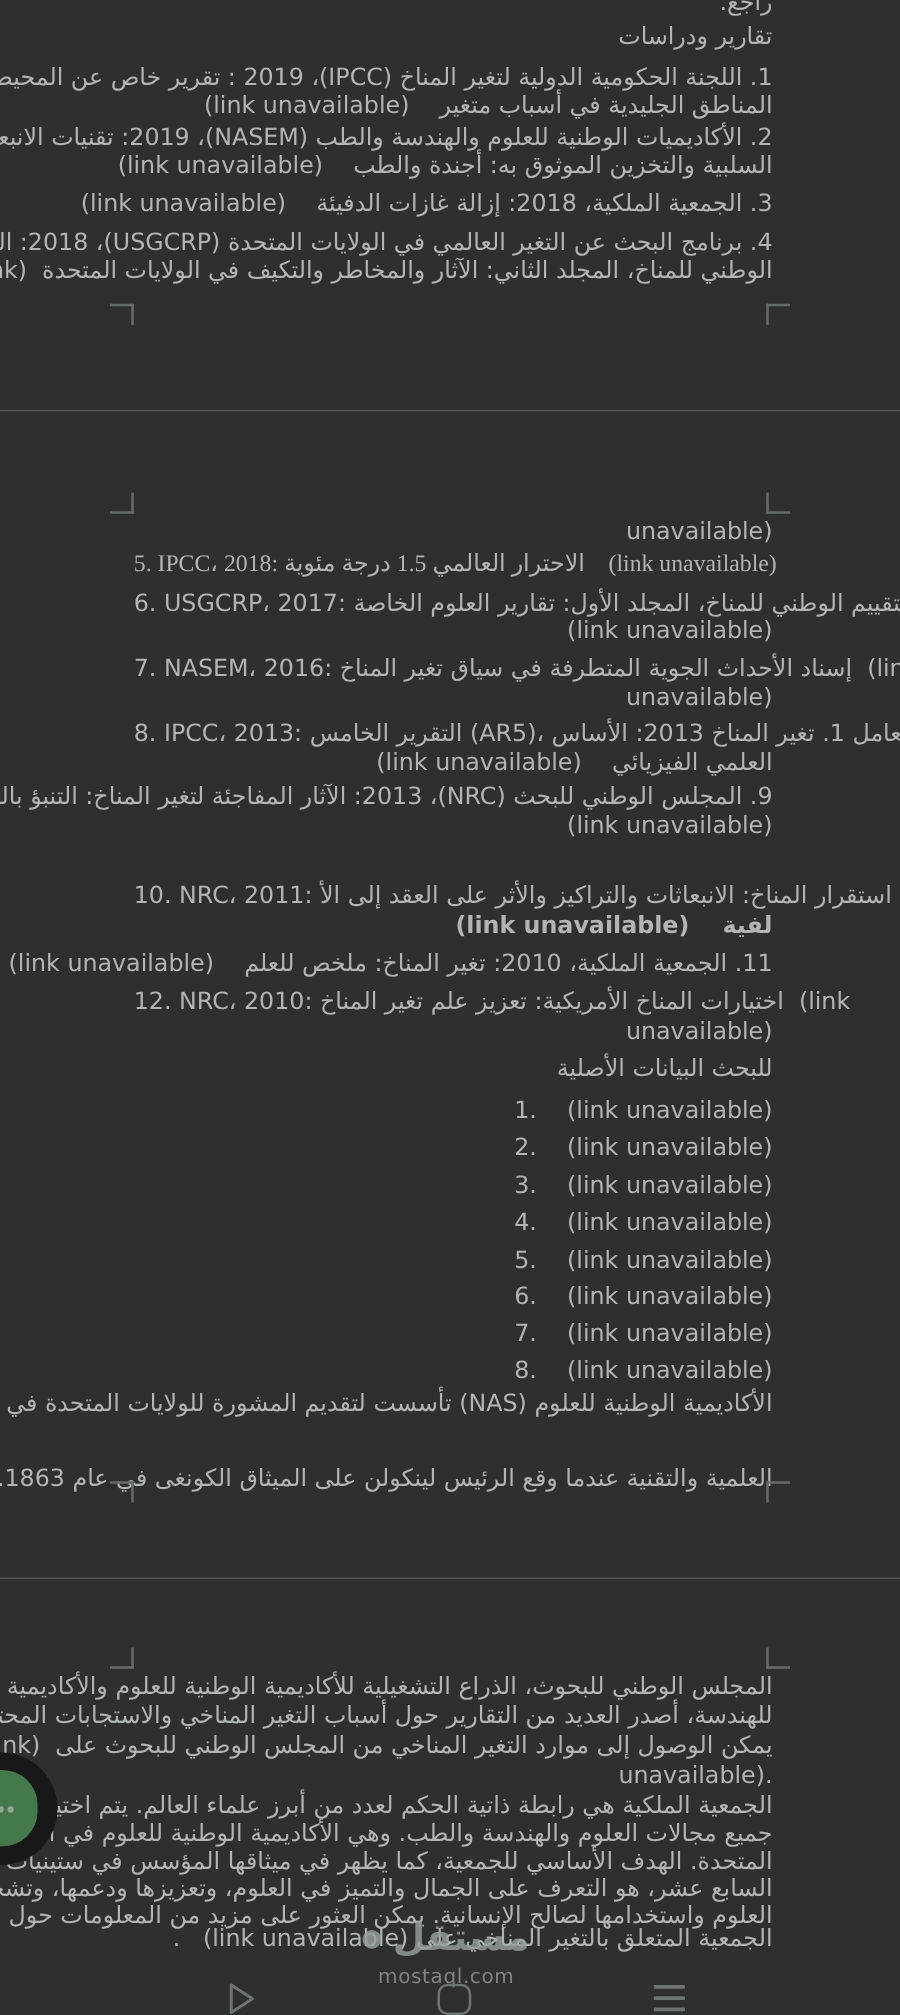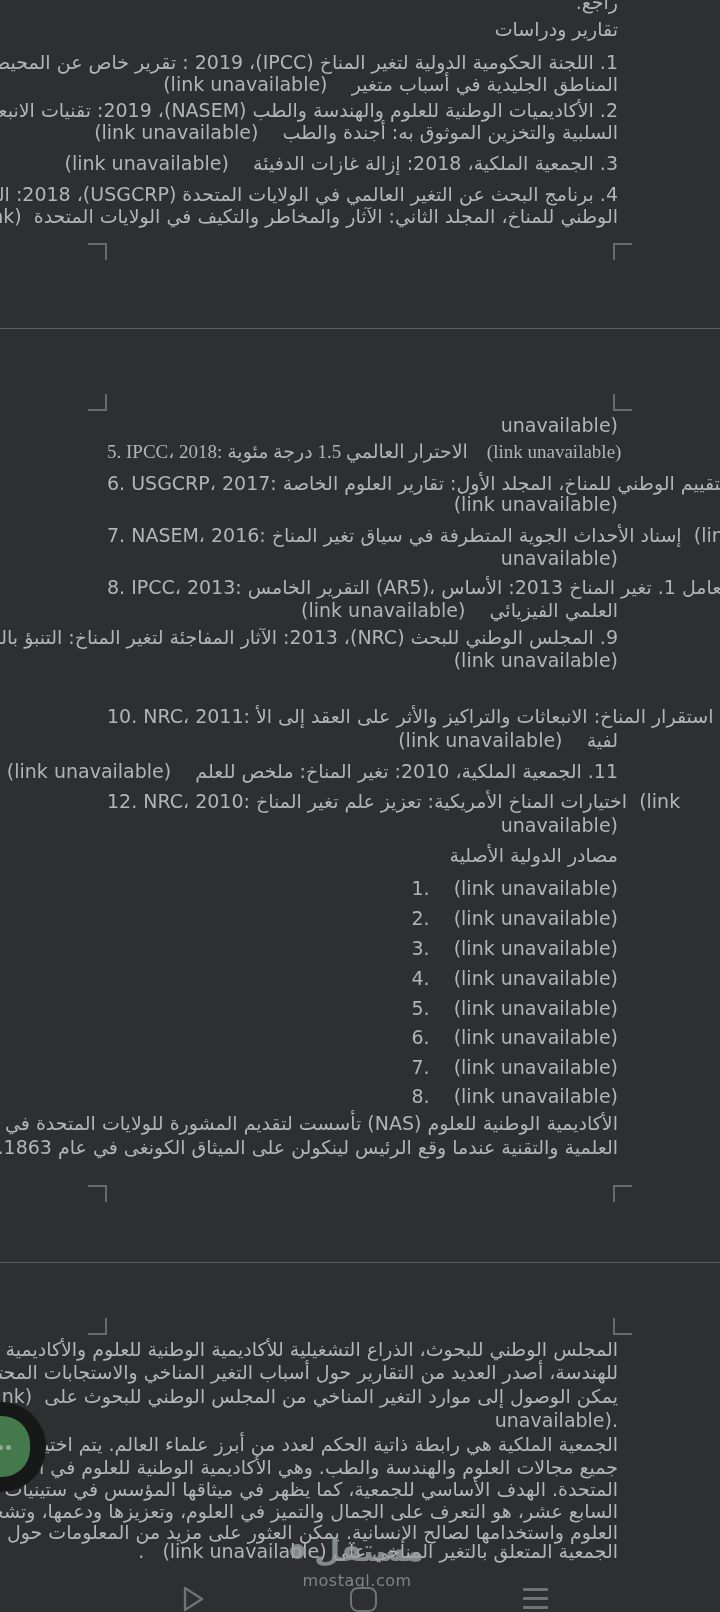--- a/index.html
+++ b/index.html
@@ -66,35 +66,35 @@
       <div class="line" style="top: 441px; font-family: Liberation Serif, serif;">5. IPCC، 2018: الاحترار العالمي 1.5 درجة مئوية    ⁦(link unavailable)⁩</div>
       <div class="line" style="top: 472px;">6. USGCRP، 2017: التقييم الوطني للمناخ، المجلد الأول: تقارير العلوم الخاصة</div>
       <div class="line" style="top: 493px;">⁦(link unavailable)⁩</div>
       <div class="line" style="top: 524px;">7. NASEM، 2016: إسناد الأحداث الجوية المتطرفة في سياق تغير المناخ  (link</div>
       <div class="line" style="top: 547px;">⁦unavailable)⁩</div>
       <div class="line" style="top: 576px;">8. IPCC، 2013: التقرير الخامس (AR5)، الفريق العامل 1. تغير المناخ 2013: الأساس</div>
       <div class="line" style="top: 599px;">العلمي الفيزيائي    ⁦(link unavailable)⁩</div>
       <div class="line" style="top: 626px;">9. المجلس الوطني للبحث (NRC)، 2013: الآثار المفاجئة لتغير المناخ: التنبؤ بالصدمات</div>
       <div class="line" style="top: 649px;">⁦(link unavailable)⁩</div>
       <div class="line" style="top: 705px;">10. NRC، 2011: أهداف استقرار المناخ: الانبعاثات والتراكيز والأثر على العقد إلى الأ</div>
-      <div class="line" style="top: 729px;">لفية    ⁦(link unavailable)⁩</div>
+      <div class="line" style="top: 729px; font-weight: bold;">لفية    ⁦(link unavailable)⁩</div>
       <div class="line" style="top: 760px;">11. الجمعية الملكية، 2010: تغير المناخ: ملخص للعلم    ⁦(link unavailable)⁩</div>
       <div class="line" style="top: 790px;">12. NRC، 2010: اختيارات المناخ الأمريكية: تعزيز علم تغير المناخ  (link</div>
       <div class="line" style="top: 814px;">⁦unavailable)⁩</div>
-      <div class="line" style="top: 844px;">مصادر الدولية الأصلية</div>
+      <div class="line" style="top: 844px;">للبحث البيانات الأصلية</div>
       <div class="line" style="top: 877px;">1.    ⁦(link unavailable)⁩</div>
       <div class="line" style="top: 907px;">2.    ⁦(link unavailable)⁩</div>
       <div class="line" style="top: 937px;">3.    ⁦(link unavailable)⁩</div>
       <div class="line" style="top: 967px;">4.    ⁦(link unavailable)⁩</div>
       <div class="line" style="top: 997px;">5.    ⁦(link unavailable)⁩</div>
       <div class="line" style="top: 1026px;">6.    ⁦(link unavailable)⁩</div>
       <div class="line" style="top: 1056px;">7.    ⁦(link unavailable)⁩</div>
       <div class="line" style="top: 1085px;">8.    ⁦(link unavailable)⁩</div>
       <div class="line" style="top: 1112px;">الأكاديمية الوطنية للعلوم (NAS) تأسست لتقديم المشورة للولايات المتحدة في القضايا</div>
-      <div class="line" style="top: 1136px; text-align: right;">العلمية والتقنية عندما وقع الرئيس لينكولن على الميثاق الكونغى في عام 1863.</div>
+      <div class="line" style="top: 1172px; text-align: right;">العلمية والتقنية عندما وقع الرئيس لينكولن على الميثاق الكونغى في عام 1863.</div>
       <div class="line" style="top: 1338px;">المجلس الوطني للبحوث، الذراع التشغيلية للأكاديمية الوطنية للعلوم والأكاديمية الوطنية</div>
       <div class="line" style="top: 1361px;">للهندسة، أصدر العديد من التقارير حول أسباب التغير المناخي والاستجابات المحتملة له.</div>
       <div class="line" style="top: 1385px;">يمكن الوصول إلى موارد التغير المناخي من المجلس الوطني للبحوث على  (link</div>
       <div class="line" style="top: 1409px;">⁦unavailable)⁩.</div>
       <div class="line" style="top: 1433px;">الجمعية الملكية هي رابطة ذاتية الحكم لعدد من أبرز علماء العالم. يتم اختيار أعضائها من</div>
       <div class="line" style="top: 1456px;">جميع مجالات العلوم والهندسة والطب. وهي الأكاديمية الوطنية للعلوم في المملكة</div>
       <div class="line" style="top: 1478px;">المتحدة. الهدف الأساسي للجمعية، كما يظهر في ميثاقها المؤسس في ستينيات القرن</div>
       <div class="line" style="top: 1500px;">السابع عشر، هو التعرف على الجمال والتميز في العلوم، وتعزيزها ودعمها، وتشجيع تطوير</div>
       <div class="line" style="top: 1521px;">العلوم واستخدامها لصالح الإنسانية. يمكن العثور على مزيد من المعلومات حول عمل</div>
       <div class="line" style="top: 1540px;">الجمعية المتعلق بالتغير المناخي على ⁦(link unavailable)⁩   .</div>

